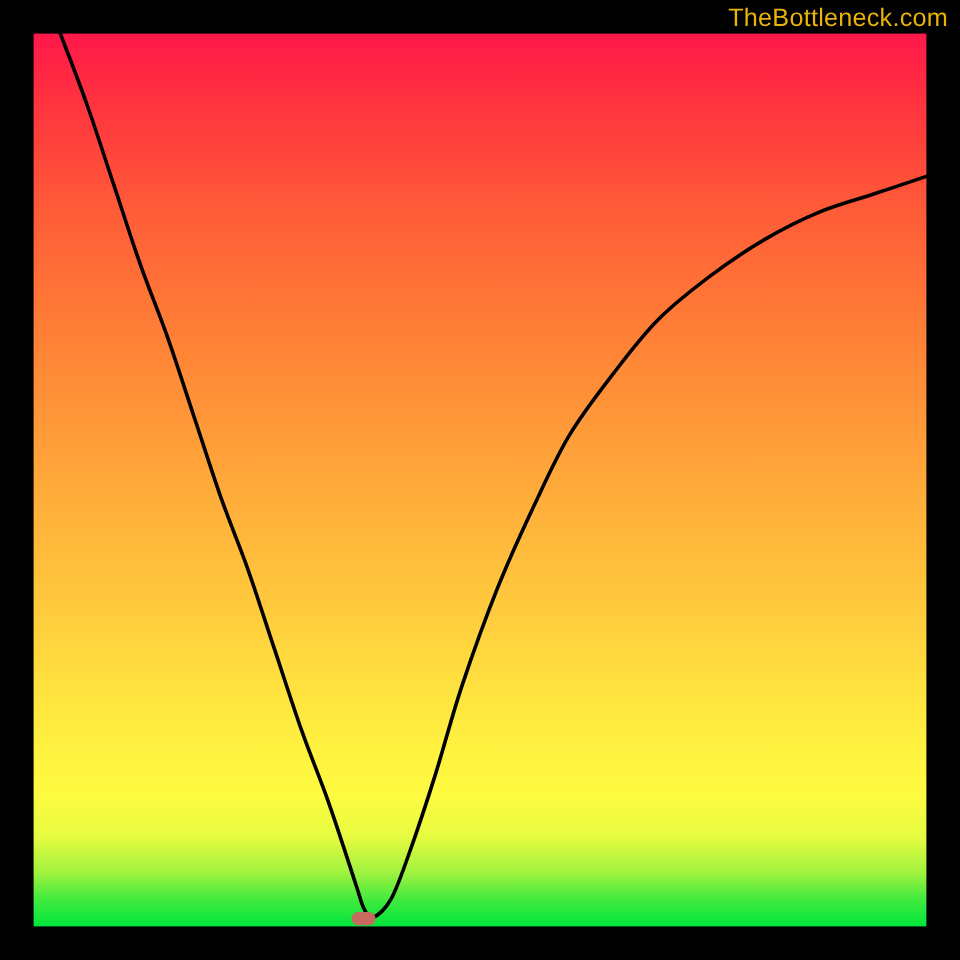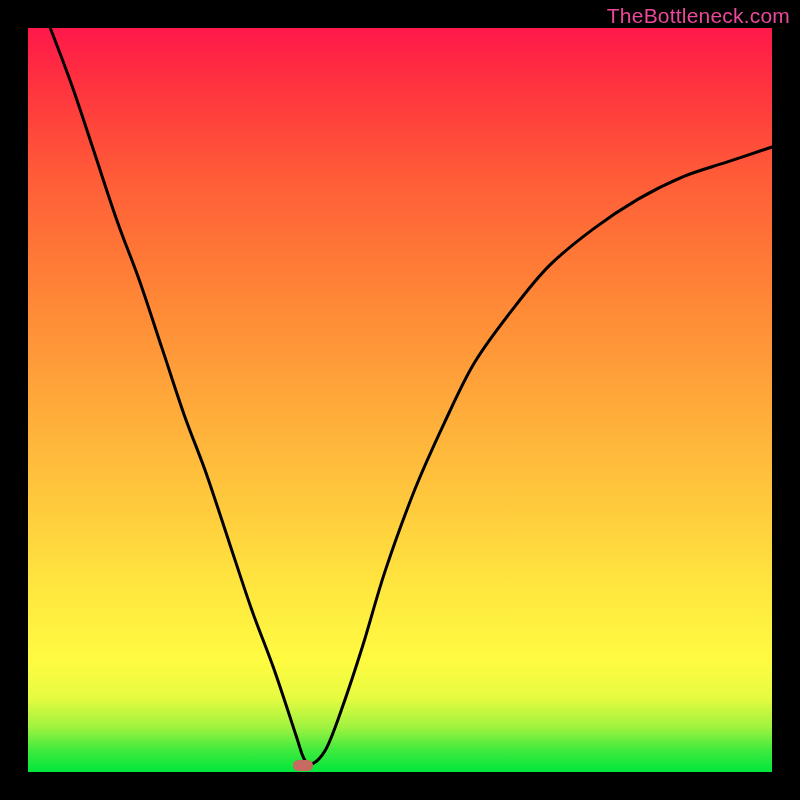--- a/index.html
+++ b/index.html
@@ -37,21 +37,21 @@
       #ff8336 65%,
       #ff5c38 80%,
       #ff343e 92%,
       #ff184a 100%
     );
   }
   .watermark {
     position: absolute;
     top: 4px;
     right: 10px;
-    color: #ec4899;
+    color: #eab308;
     font-size: 21px;
     letter-spacing: 0.2px;
     font-weight: 500;
   }
   svg.curve {
     position: absolute;
     left: 0;
     top: 0;
     width: 744px;
     height: 744px;

